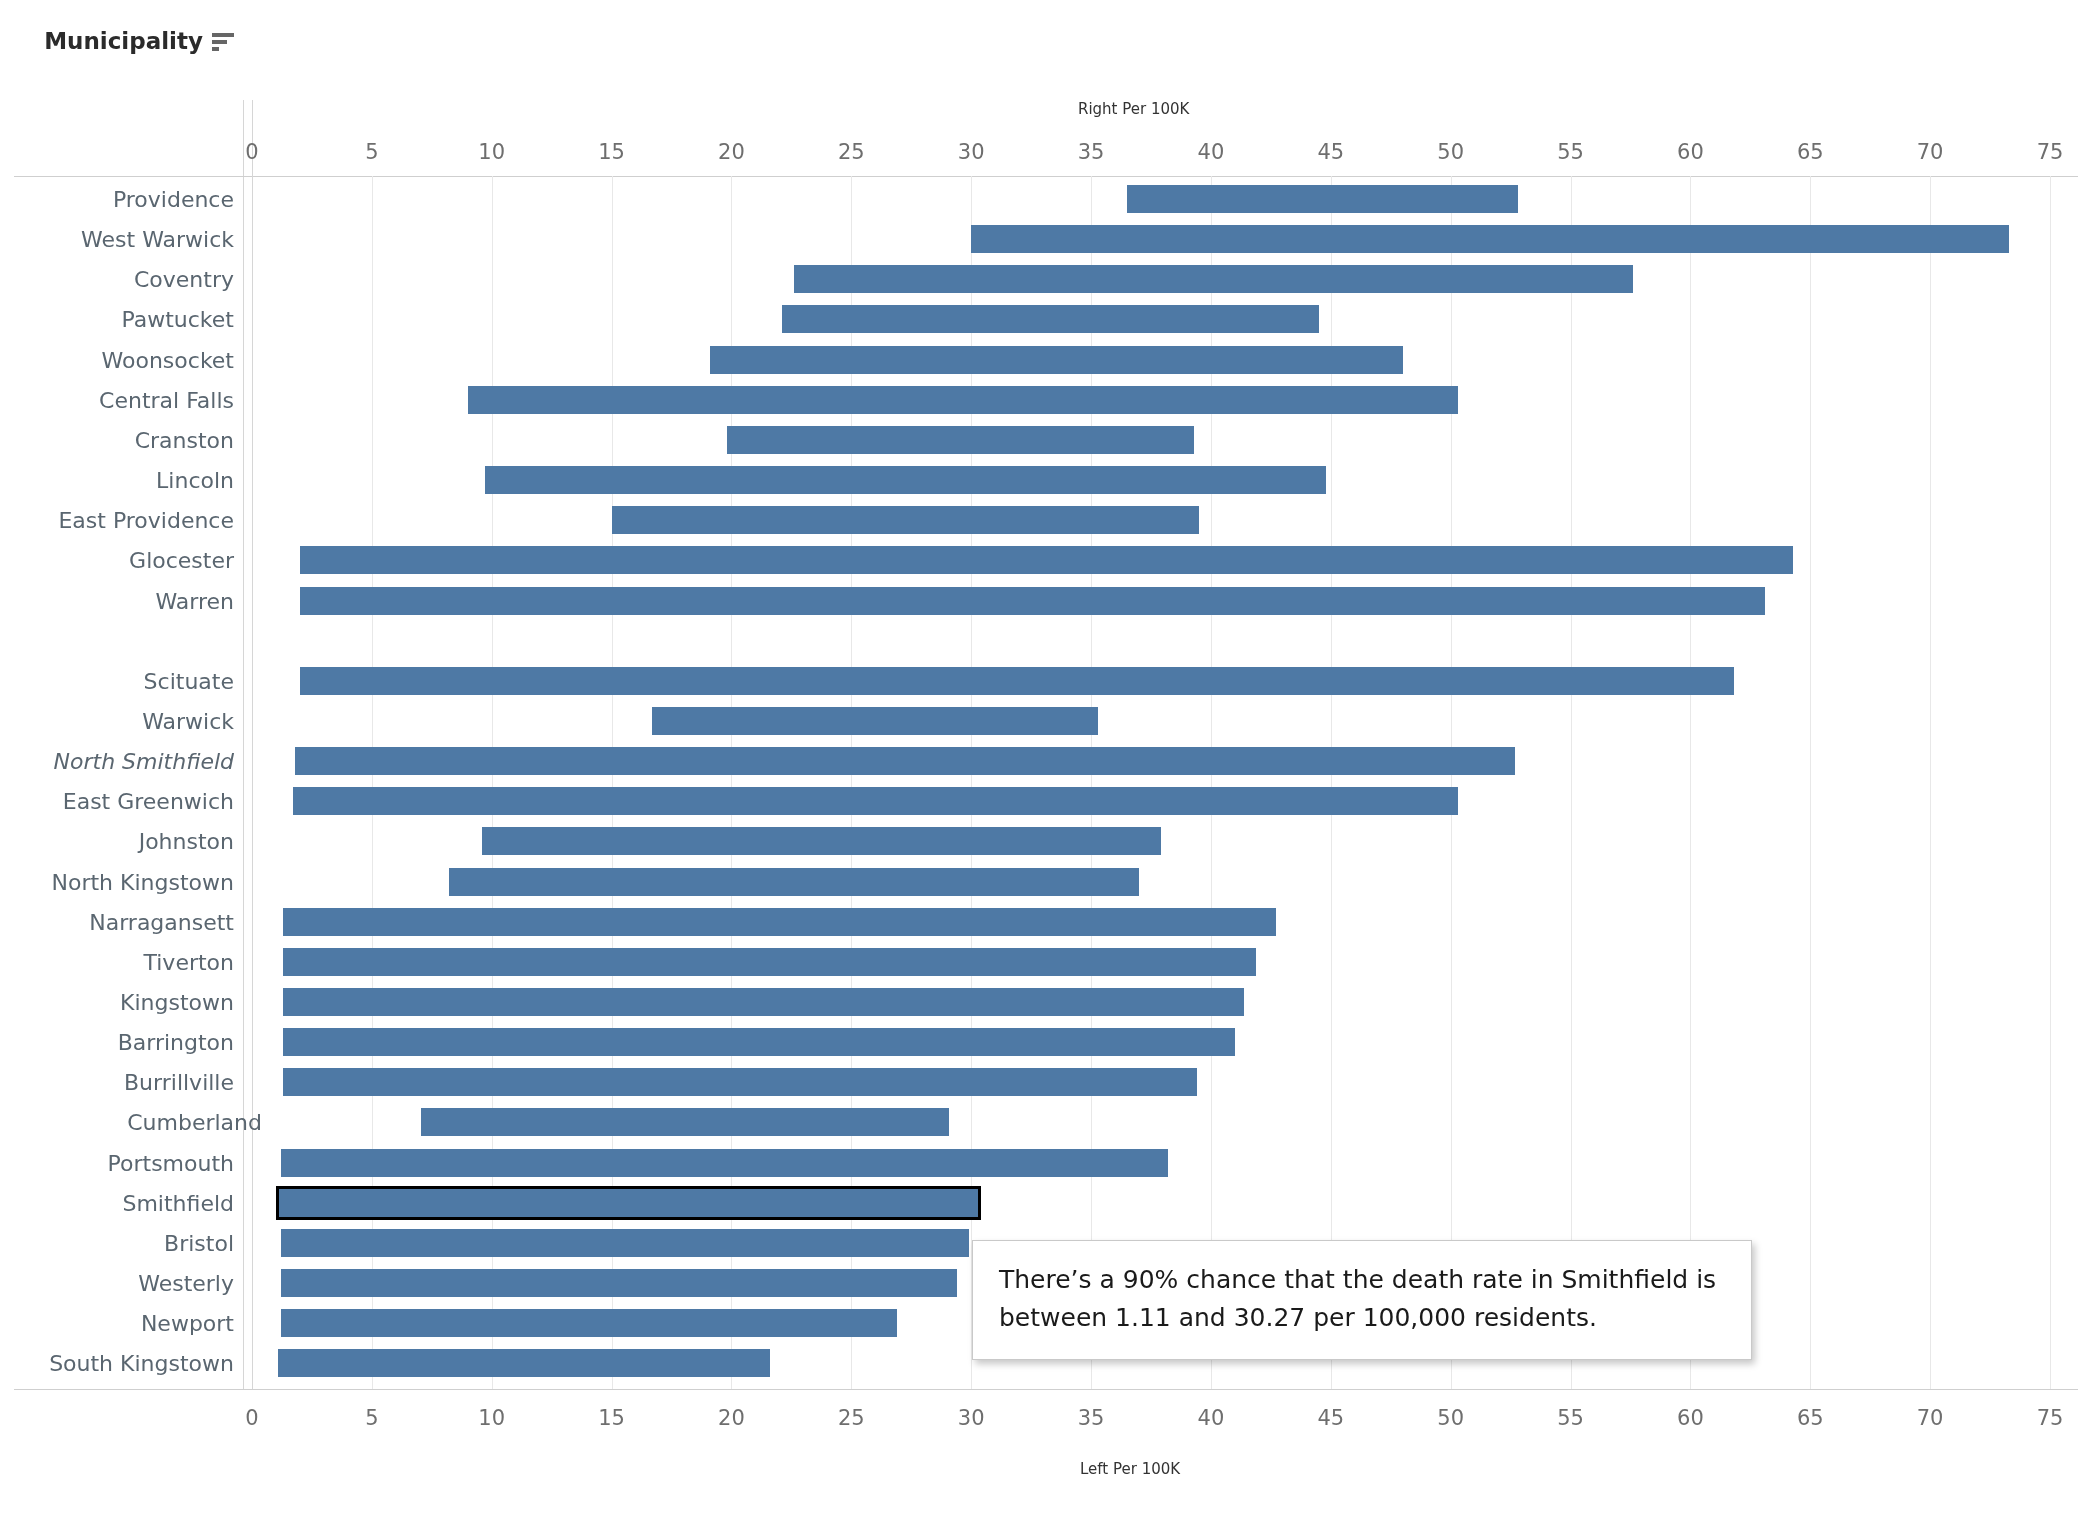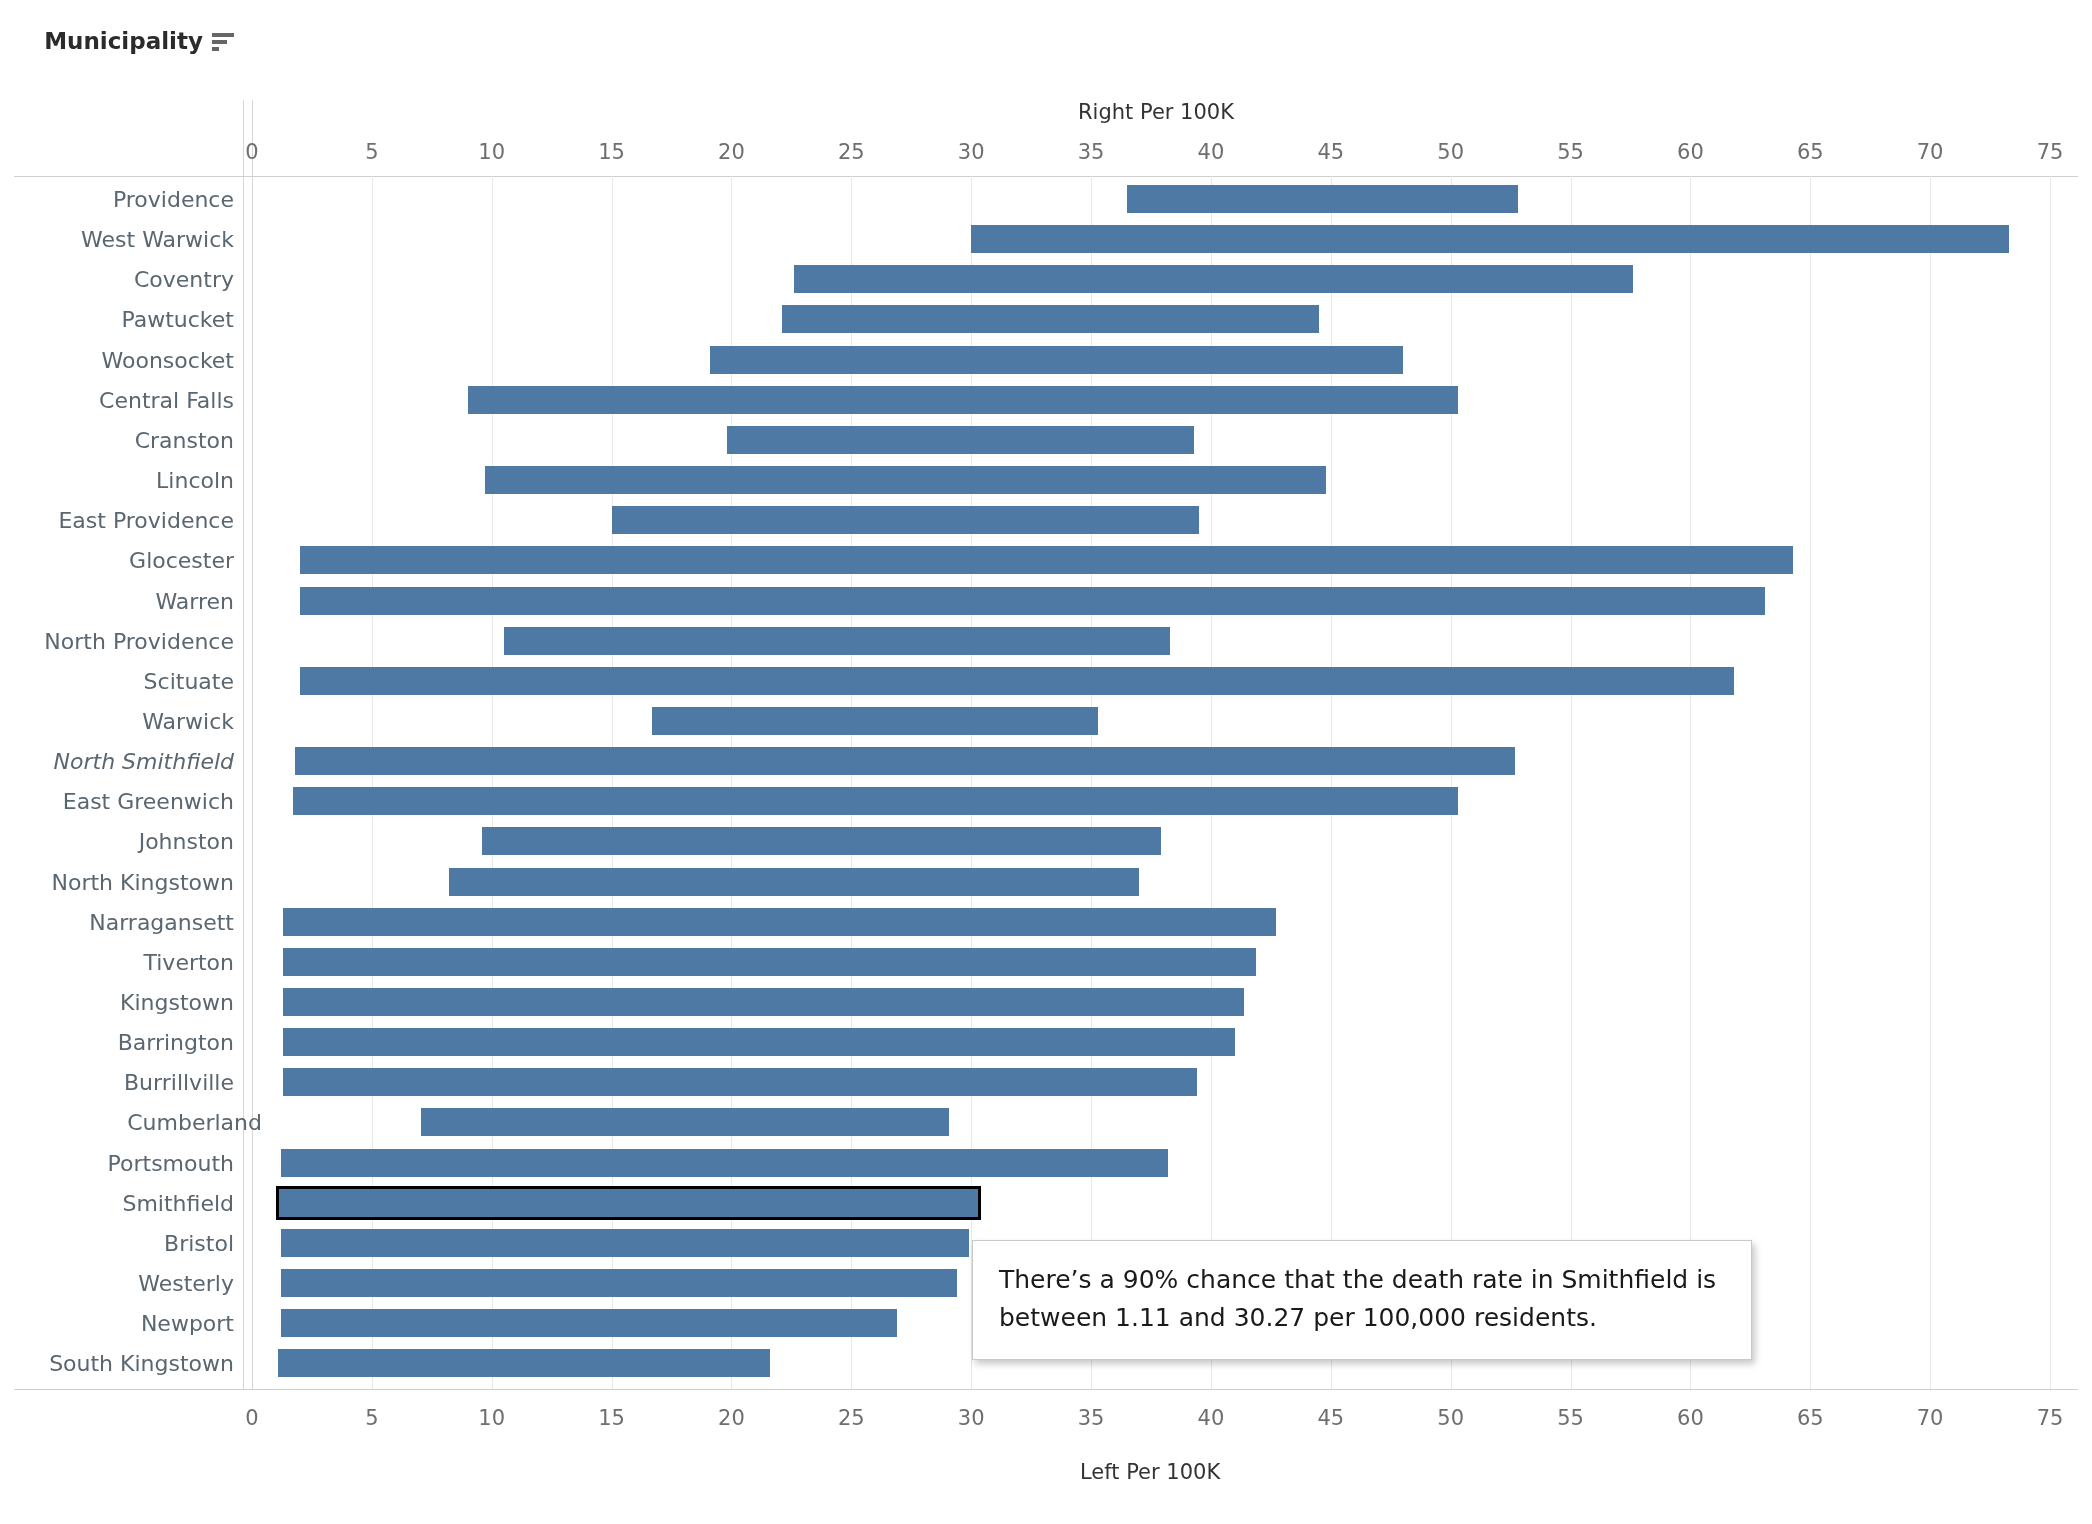--- a/index.html
+++ b/index.html
@@ -20,21 +20,21 @@
     font-weight: 400;
     color: #333333;
     letter-spacing: 0.1px;
     white-space: nowrap;
   }
 
   
 
   .axis-title {
     position: absolute;
-    font-size: 21px;
+    font-size: 15px;
     color: #333;
     white-space: nowrap;
   }
   .axis-title.top { left: 1078px; top: 100px; }
   .axis-title.bottom { left: 1080px; top: 1460px; }
   .municipality-head {
     position: absolute;
     right: 1858px;   
     top: 28px;
     display: flex;
@@ -251,24 +251,20 @@
         <div class="bar" style="left: 611.6px; width: 587.347px;"></div>
       </div>
       <div class="row" style="top: 540.35px;">
         <div class="row-label">Glocester</div>
         <div class="bar" style="left: 299.947px; width: 1493.54px;"></div>
       </div>
       <div class="row" style="top: 580.5px;">
         <div class="row-label">Warren</div>
         <div class="bar" style="left: 299.947px; width: 1464.77px;"></div>
       </div>
-      <div class="row" style="top: 620.65px;">
-        <div class="row-label">North Providence</div>
-        <div class="bar" style="left: 503.72px; width: 666.459px;"></div>
-      </div>
       <div class="row" style="top: 660.8px;">
         <div class="row-label">Scituate</div>
         <div class="bar" style="left: 299.947px; width: 1433.61px;"></div>
       </div>
       <div class="row" style="top: 700.95px;">
         <div class="row-label">Warwick</div>
         <div class="bar" style="left: 652.355px; width: 445.904px;"></div>
       </div>
       <div class="row" style="top: 741.1px; font-style: italic;">
         <div class="row-label">North Smithfield</div>

